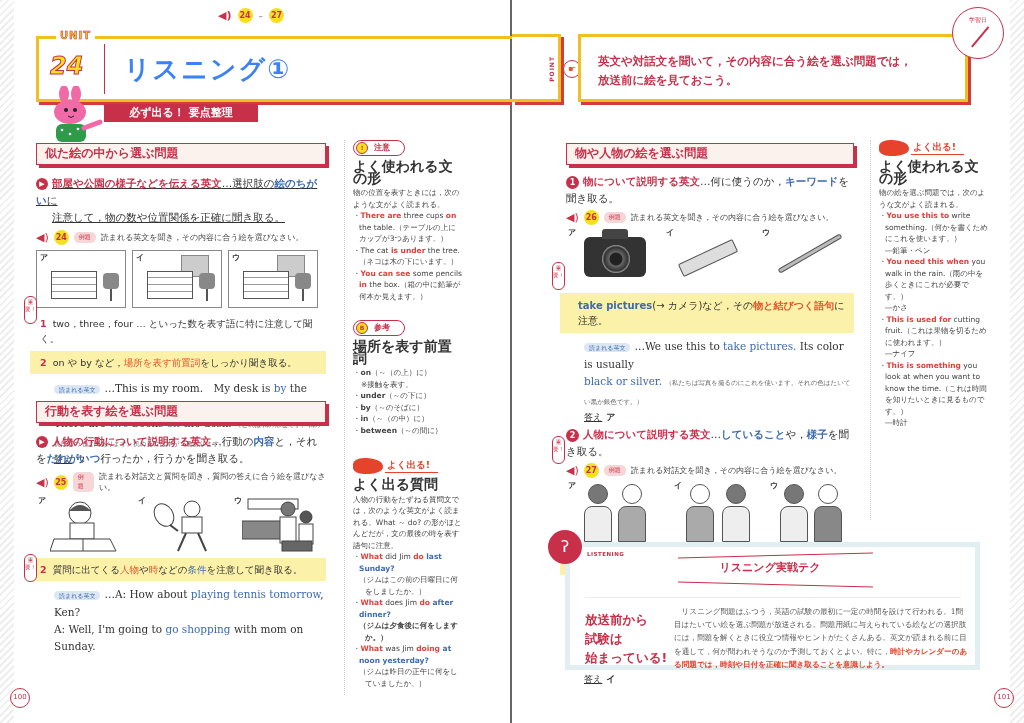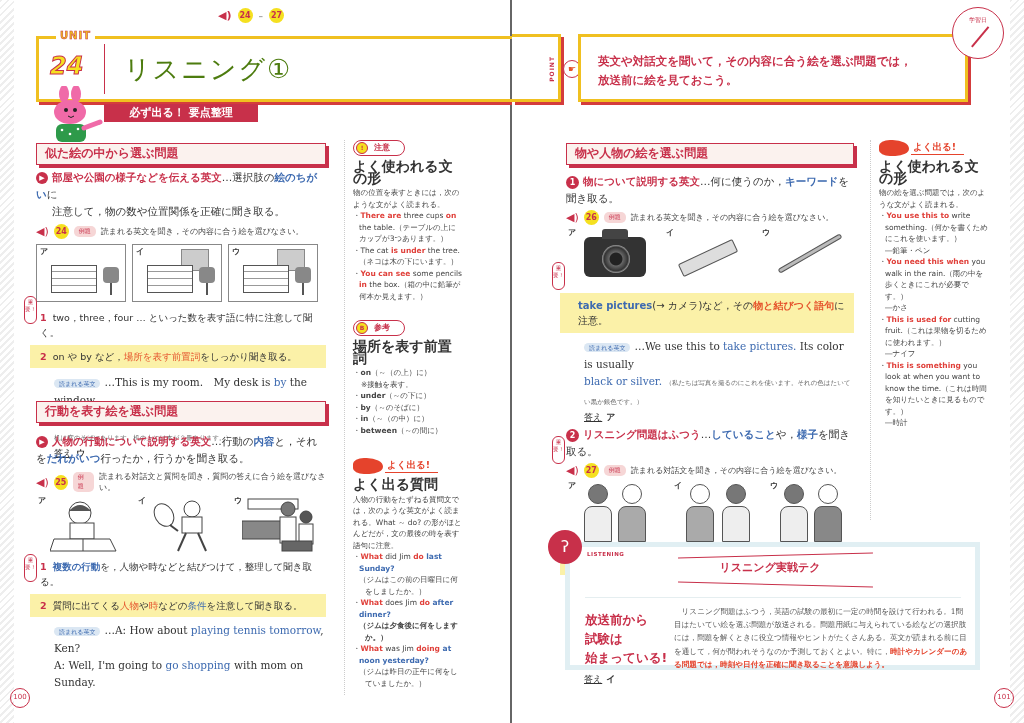--- a/index.html
+++ b/index.html
@@ -26,21 +26,21 @@
   .track-dot { display: inline-block; width: 15px; height: 15px; border-radius: 50%; background: #f5e020; color: #c8304a; text-align: center; line-height: 15px; font-size: 8px; font-weight: bold; }
   .dash { color: #aaa; }
 
   
   .unit-frame { left: 36px; top: 36px; width: 476px; height: 66px; border: 3px solid #f0c020; border-right: none; box-shadow: 3px 3px 0 #d43c3c; }
   .unit-frame-right { left: 578px; top: 34px; width: 390px; height: 68px; border: 3px solid #f0c020; box-shadow: 3px 3px 0 #d43c3c; background:#fff; }
   .unit-frame-mid { left: 512px; top: 34px; width: 49px; height: 68px; border: 3px solid #f0c020; border-left: none; box-shadow: 3px 3px 0 #d43c3c; }
   .unit-label { left: 56px; top: 30px; background: #fff; padding: 0 4px; font-size: 10px; font-weight: bold; color: #f0c020; -webkit-text-stroke: 0.5px #c8304a; letter-spacing: 1px; }
   .unit-number { left: 50px; top: 52px; font-size: 24px; font-weight: bold; font-style: italic; color: #f5e020; -webkit-text-stroke: 1px #c8304a; }
   .unit-divider { left: 104px; top: 44px; width: 1px; height: 50px; background: #c8304a; }
-  .unit-title { left: 124px; top: 52px; font-size: 26px; font-weight: normal; color: #4d7c0f; letter-spacing: 2px; }
+  .unit-title { left: 124px; top: 52px; font-size: 26px; font-weight: bold; color: #3b82f6; letter-spacing: 2px; }
   .ribbon { left: 104px; top: 104px; width: 154px; height: 18px; background: #c8304a; color: #fff; font-size: 11px; font-weight: bold; text-align: center; line-height: 18px; }
 
   
   .mascot { left: 46px; top: 86px; width: 60px; height: 56px; }
 
   
   .point-label { left: 548px; top: 56px; font-size: 6px; color: #c8304a; writing-mode: vertical-rl; transform: rotate(180deg); font-weight: bold; letter-spacing: 1px; }
   .point-icon { left: 563px; top: 60px; width: 18px; height: 18px; border-radius: 50%; border: 1.5px solid #c8304a; background: #fff; text-align: center; line-height: 16px; font-size: 9px; color: #e5532c; }
   .point-text { left: 598px; top: 52px; font-size: 11.5px; font-weight: bold; color: #c8304a; line-height: 19px; }
   .study-date { left: 952px; top: 7px; width: 52px; height: 52px; border-radius: 50%; border: 1.5px solid #c8304a; background: #fff; }
@@ -148,21 +148,21 @@
     <circle cx="16" cy="44" r="1.3" fill="#fff"></circle>
       <circle cx="24" cy="48" r="1.3" fill="#fff"></circle>
       <circle cx="32" cy="43" r="1.3" fill="#fff"></circle>
     <path d="M38 42 L54 36" stroke="#f06aa8" stroke-width="5" stroke-linecap="round"></path>
   </svg>
 
   <div class="abs ribbon">必ず出る！ 要点整理</div>
 
   <div class="abs" style="left:36px; top:143px; width:290px;">
     <div class="sec-head">似た絵の中から選ぶ問題</div>
-    <div class="bullet-row" style="margin-top:4px;">
+    <div class="bullet-row" style="margin-top:10px;text-decoration:underline;">
       <span class="tri-icon">▶</span><b class="crimson">部屋や公園の様子などを伝える英文</b><span>…選択肢の</span><b class="blue">絵のちがい</b><span>に</span>
       <div style="padding-left:16px;">注意して，物の数や位置関係を正確に聞き取る。</div>
     </div>
     <div class="instr" style="margin-top:4px;">
       <span class="speaker">◀︎)</span>
       <span class="track-dot">24</span>
       <span class="rei">例題</span>
       <span>読まれる英文を聞き，その内容に合う絵を選びなさい。</span>
     </div>
     <div class="pic-row" style="margin-top:5px;">
@@ -234,23 +234,20 @@
       <svg style="position:absolute; left:206px; top:2px;" width="80" height="56" viewBox="0 0 80 56">
         <rect x="6" y="2" width="50" height="10" fill="#fff" stroke="#444"></rect>
         <rect x="0" y="24" width="40" height="18" fill="#888" stroke="#444"></rect>
         <circle cx="46" cy="12" r="7" fill="#777" stroke="#444"></circle>
           <rect x="38" y="20" width="16" height="26" fill="#fff" stroke="#444"></rect>
         <circle cx="64" cy="20" r="6" fill="#555" stroke="#444"></circle>
           <rect x="57" y="27" width="14" height="20" fill="#fff" stroke="#444"></rect>
         <rect x="40" y="44" width="30" height="10" fill="#666" stroke="#444"></rect>
       </svg>
     </div>
-    <div class="pts" style="margin-top:6px; padding-left:4px;">
-      <span class="n">1</span><b class="blue">複数の行動</b><span>を，人物や時などと結びつけて，整理して聞き取る。</span>
-    </div>
     <div class="pts yellow-band" style="margin-top:5px; padding:4px 4px 4px 10px; margin-left:-6px;">
       <span class="n">2</span><span>質問に出てくる</span><span class="orange">人物</span><span>や</span><span class="orange">時</span><span>などの</span><span class="blue">条件</span><span>を注意して聞き取る。</span>
     </div>
     <div style="padding-left:18px; margin-top:5px;">
       <div class="eng"><span class="yomi">読まれる英文</span><span>…A: How about </span><span class="blue">playing tennis tomorrow</span><span>, Ken?</span></div>
       <div class="eng"><span>A: Well, I'm going to </span><span class="blue">go shopping</span><span> with mom on Sunday.</span></div>
 
     </div>
   </div>
   <div class="abs important" style="left:24px; top:554px;">重要！</div>
@@ -337,21 +334,21 @@
   </div>
   <div class="pts yellow-band" style="margin-top:10px; padding:5px 6px 5px 18px; margin-left:-6px; font-size:10px;">
     <b class="blue">take pictures</b><span>(→ カメラ)など，その</span><b class="orange">物と結びつく語句</b><span>に注意。</span>
   </div>
   <div style="padding-left:18px; margin-top:5px;">
     <div class="eng"><span class="yomi">読まれる英文</span><span>…We use this to </span><span class="blue">take pictures.</span><span>  Its color is usually</span></div>
     <div class="eng"><span class="blue">black or silver.</span> <span class="jp-small">（私たちは写真を撮るのにこれを使います。それの色はたいてい黒か銀色です。）</span></div>
     <div class="answer"><u>答え</u><span>ア</span></div>
   </div>
   <div class="bullet-row" style="margin-top:2px;">
-    <span class="num-icon">2</span><b class="crimson">リスニング問題はふつう</b><span>…</span><b class="blue">していること</b><span>や，</span><b class="blue">様子</b><span>を聞き取る。</span>
+    <span class="num-icon">2</span><b class="crimson">人物について説明する英文</b><span>…</span><b class="blue">していること</b><span>や，</span><b class="blue">様子</b><span>を聞き取る。</span>
   </div>
   <div class="instr" style="margin-top:3px;">
     <span class="speaker">◀︎)</span>
     <span class="track-dot">27</span>
     <span class="rei">例題</span>
     <span>読まれる対話文を聞き，その内容に合う絵を選びなさい。</span>
   </div>
   <div style="position:relative; height:62px; margin-top:2px;">
     <span style="position:absolute; left:2px; top:0; font-size:8px; font-weight:bold;">ア</span>
     <div class="person" style="left:18px; top:4px;">

